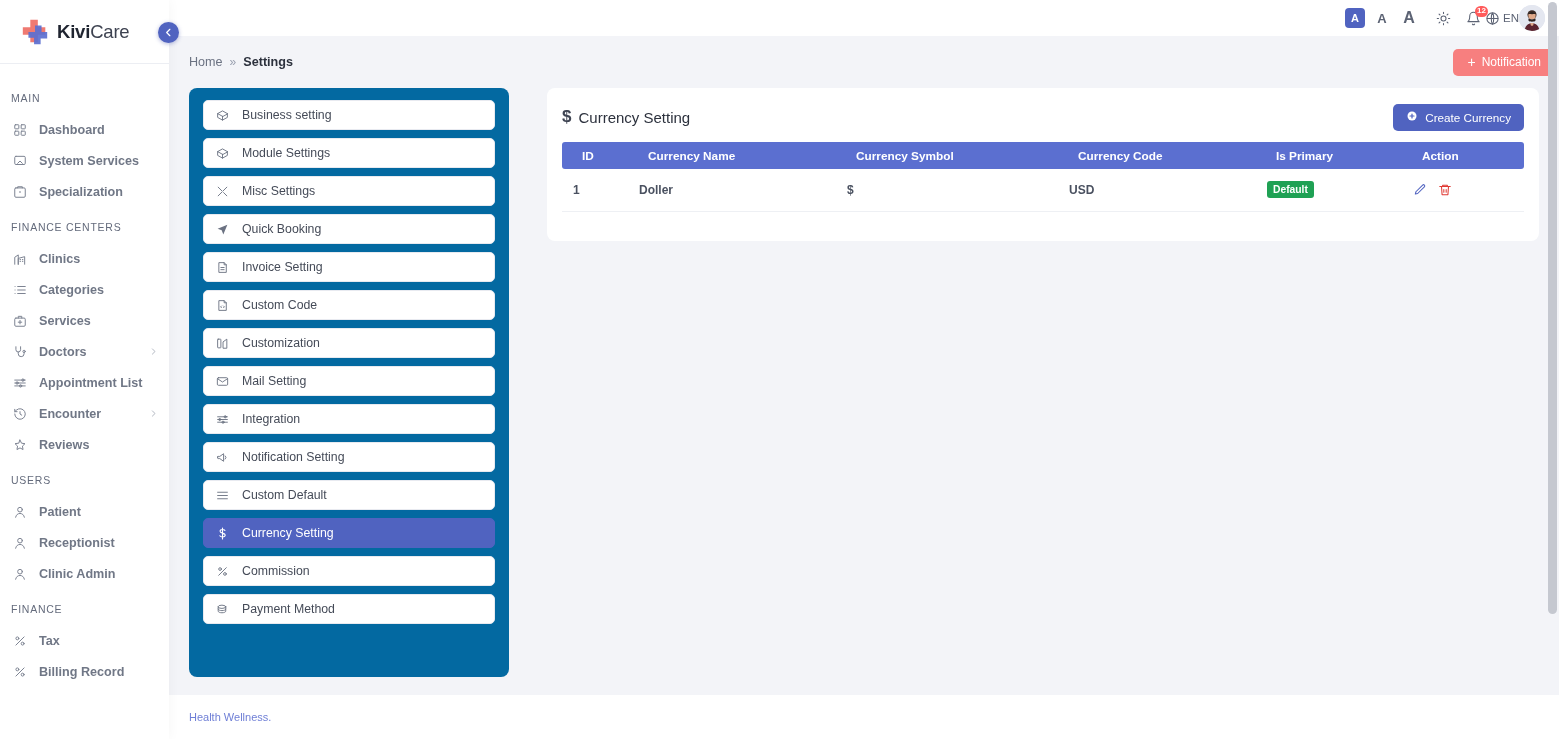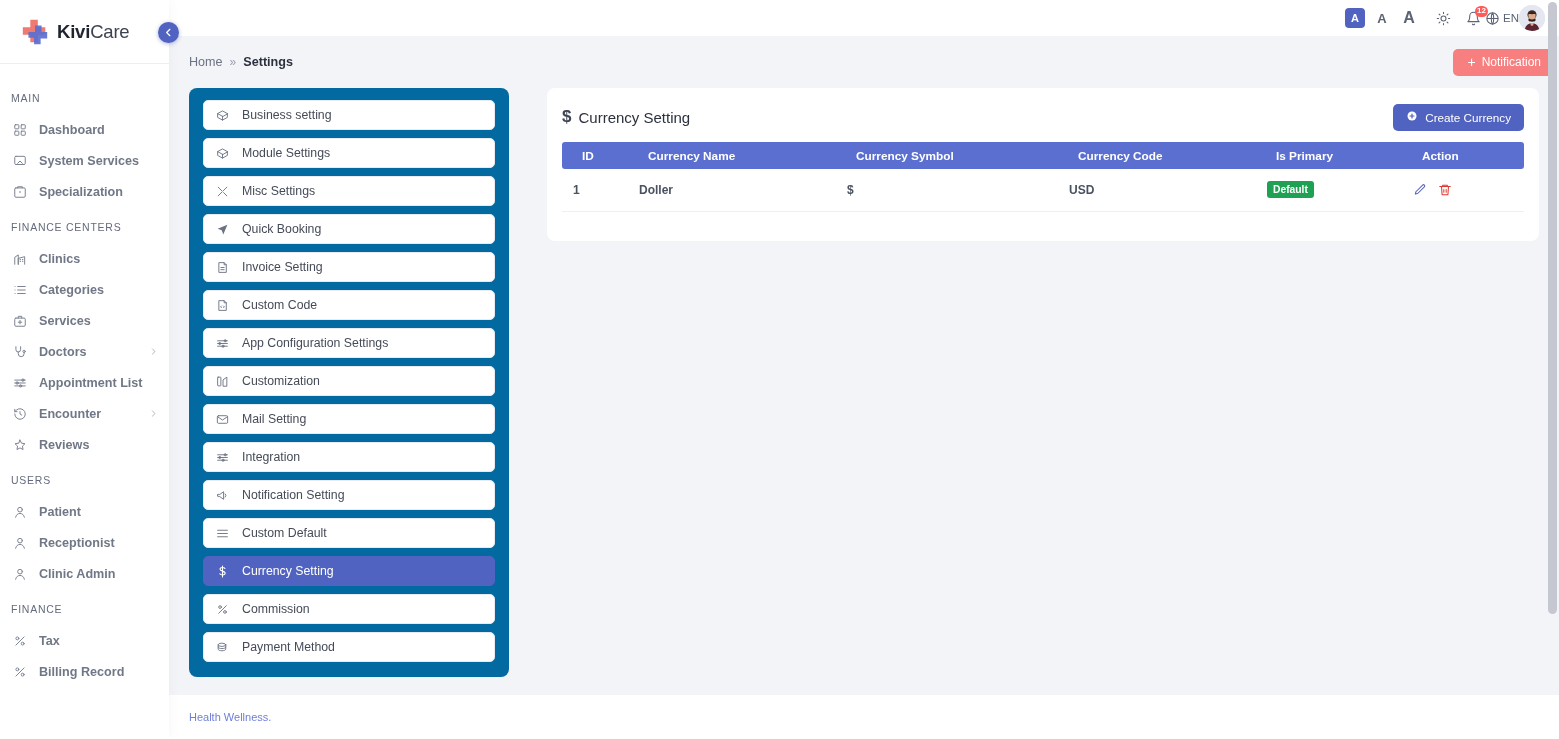--- a/index.html
+++ b/index.html
@@ -458,31 +458,20 @@
             </div>
             <div class="set-item">
               <span class="set-ico">
                 <svg viewBox="0 0 24 24" fill="none" stroke="currentColor" stroke-width="1.7" stroke-linecap="round" stroke-linejoin="round">
                   <path d="M6 3h9l4 4v14H6z"></path>
                   <path d="M15 3v4h4"></path>
                   <path d="M10 13l-1.5 1.5L10 16M14 13l1.5 1.5L14 16"></path>
                 </svg>
               </span>
               <span>Custom Code</span>
-            </div>
-            <div class="set-item">
-              <span class="set-ico">
-                <svg viewBox="0 0 24 24" fill="none" stroke="currentColor" stroke-width="1.7" stroke-linecap="round" stroke-linejoin="round">
-                  <path d="M3 7h14M17 7h4M3 12h4M7 12h14M3 17h10M13 17h8"></path>
-                  <circle cx="17" cy="7" r="2"></circle>
-                  <circle cx="7" cy="12" r="2"></circle>
-                  <circle cx="13" cy="17" r="2"></circle>
-                </svg>
-              </span>
-              <span>App Configuration Settings</span>
             </div>
             <div class="set-item">
               <span class="set-ico">
                 <svg viewBox="0 0 24 24" fill="none" stroke="currentColor" stroke-width="1.7" stroke-linecap="round" stroke-linejoin="round">
                   <rect x="3" y="4" width="6" height="16" rx="1"></rect>
                   <path d="M13 20V9l7-5v16z"></path>
                 </svg>
               </span>
               <span>Customization</span>
             </div>

